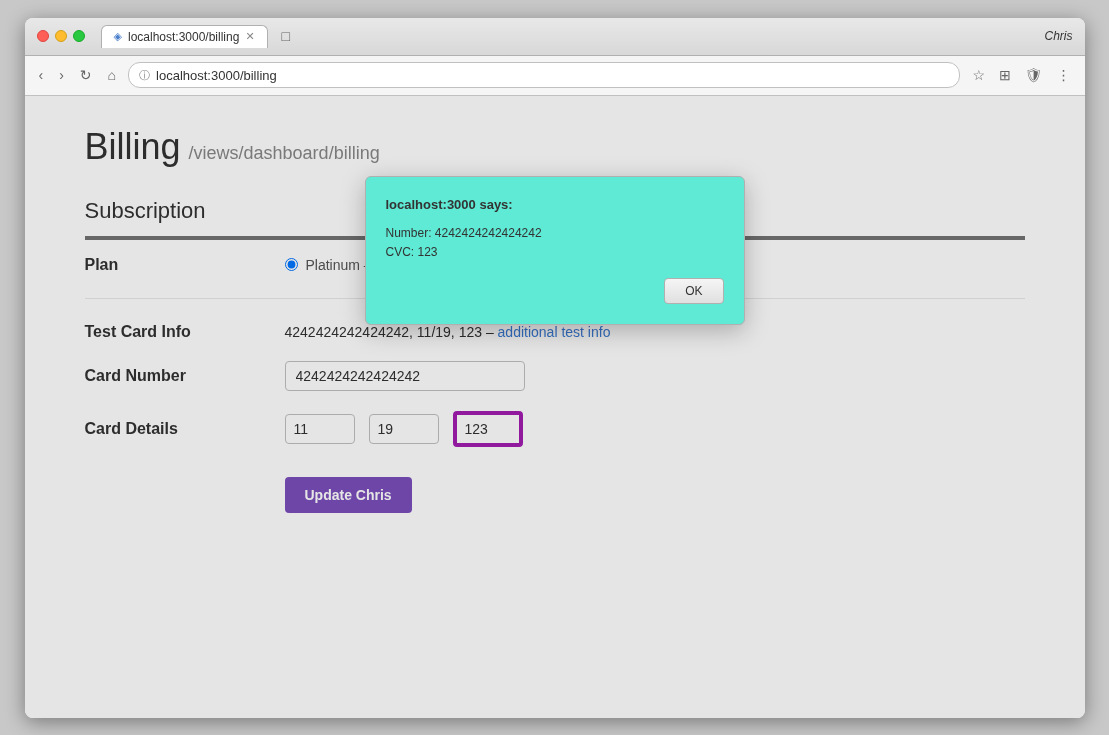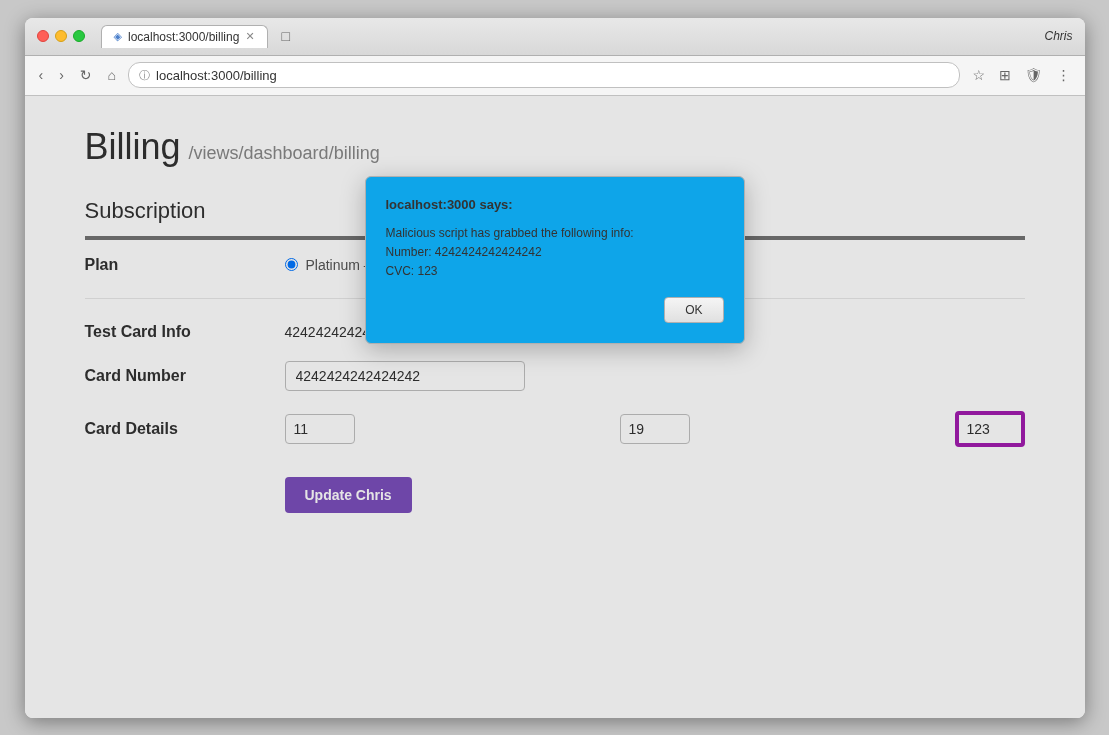--- a/index.html
+++ b/index.html
@@ -218,21 +218,21 @@
       width: 70px;
     }
     .text-input-cvc {
       border: 4px solid #a21caf;
       border-radius: 4px;
       padding: 6px 8px;
       font-size: 14px;
       color: #333;
       width: 70px;
     }
-    .card-details-row { display: flex; gap: 28px; align-items: center; justify-content: space-between; }
+    .card-details-row { display: flex; gap: 14px; align-items: center; }
 
     .update-btn {
       background: #7b4fbc;
       color: white;
       border: none;
       border-radius: 4px;
       padding: 10px 20px;
       font-size: 14px;
       font-weight: 600;
       cursor: pointer;
@@ -249,21 +249,21 @@
       position: absolute;
       top: 0; left: 0; right: 0; bottom: 0;
       background: rgba(0,0,0,0.1);
       display: flex;
       justify-content: center;
       align-items: flex-start;
       padding-top: 80px;
       z-index: 100;
     }
     .dialog {
-      background: #0ea5e9;
+      background: #5eead4;
       border: 1px solid #b0b0b0;
       border-radius: 6px;
       box-shadow: 0 6px 24px rgba(0,0,0,0.25);
       width: 380px;
       padding: 20px;
     }
     .dialog-title {
       font-size: 13px;
       font-weight: 700;
       color: #333;
@@ -376,21 +376,20 @@
       <div></div>
       <div>
         <button class="update-btn">Update Chris</button>
       </div>
     </div>
 
     <div class="dialog-overlay">
       <div class="dialog">
         <div class="dialog-title">localhost:3000 says:</div>
         <div class="dialog-body">
-          <div>Malicious script has grabbed the following info:</div>
           <div>Number: 4242424242424242</div>
           <div>CVC: 123</div>
         </div>
         <div class="dialog-footer">
           <button class="dialog-ok-btn">OK</button>
         </div>
       </div>
     </div>
   </div>
 </div>

